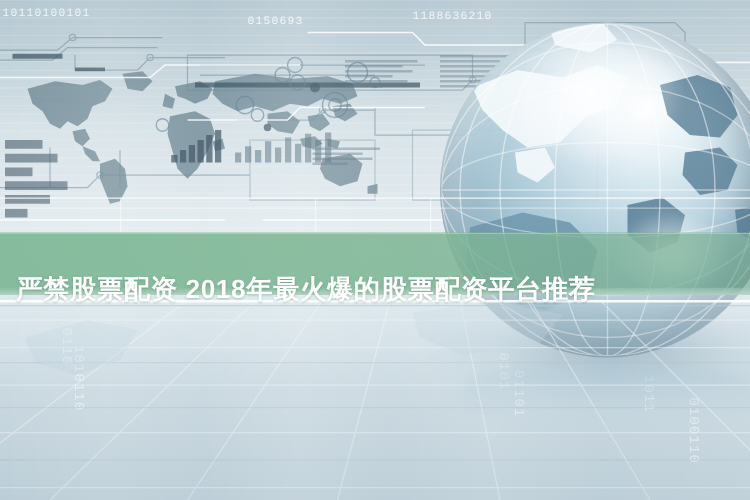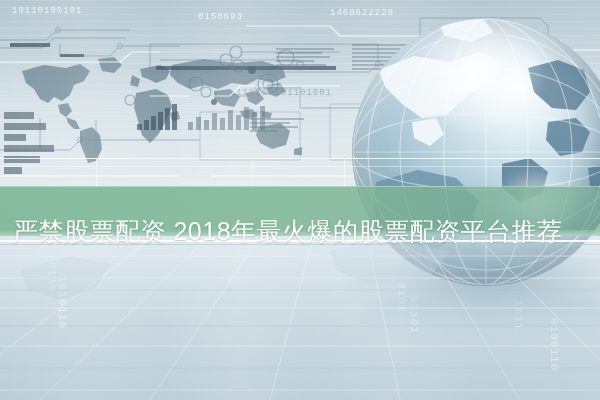--- a/index.html
+++ b/index.html
@@ -248,22 +248,22 @@
     left: 0; right: 0; bottom: 0;
     height: 6px;
     background: linear-gradient(180deg, rgba(255,255,255,0.0), rgba(255,255,255,0.35));
   }
   .title-text {
     position: relative;
     z-index: 2;
     padding-left: 13px;
     padding-right: 8px;
     color: #ffffff;
-    font-size: 25px;
-    font-weight: normal;
+    font-size: 21px;
+    font-weight: bold;
     line-height: 1;
     letter-spacing: .5px;
     white-space: nowrap;
     text-shadow: 0 1px 2px rgba(60,110,85,0.35);
     margin-top: 40px;
   }
   .band-underline {
     position: absolute;
     left: 0; right: 0;
     top: 240px;
@@ -439,24 +439,23 @@
       <i style="width:34px"></i>
       <i style="width:46px"></i>
   </div>
   <div class="tblock" style="left:250px; top:118px; width:54px;">
     <i style="width:54px"></i>
       <i style="width:40px"></i>
       <i style="width:48px"></i>
       <i style="width:28px"></i>
   </div>
 
-  <div class="binary" style="left:12px; top:6px; font-size:9px;">10110100101</div>
+  <div class="binary" style="left:2px; top:6px; font-size:9px;">10110100101</div>
   <div class="binary" style="left:198px; top:12px; font-size:9px;">0150693</div>
-  <div class="binary" style="left:330px; top:8px; font-size:9px;">1468622220</div>
-  <div class="binary dark" style="left:236px; top:88px; font-size:9px;">110100101101001</div>
+  <div class="binary" style="left:330px; top:8px; font-size:9px;">1188636210</div>
   <div class="binary col" style="left:46px; top:262px; font-size:11px;">0110</div>
   <div class="binary col" style="left:56px; top:276px; font-size:11px;">1010110</div>
   <div class="binary col" style="left:396px; top:282px; font-size:11px;">0101</div>
   <div class="binary col" style="left:408px; top:296px; font-size:11px;">01101</div>
   <div class="binary col" style="left:512px; top:300px; font-size:11px;">1011</div>
   <div class="binary col" style="left:548px; top:318px; font-size:11px;">0100110</div>
 
   <div class="globe-wrap">
     <div class="globe-shadow"></div>
     <div class="globe-reflect"></div>

